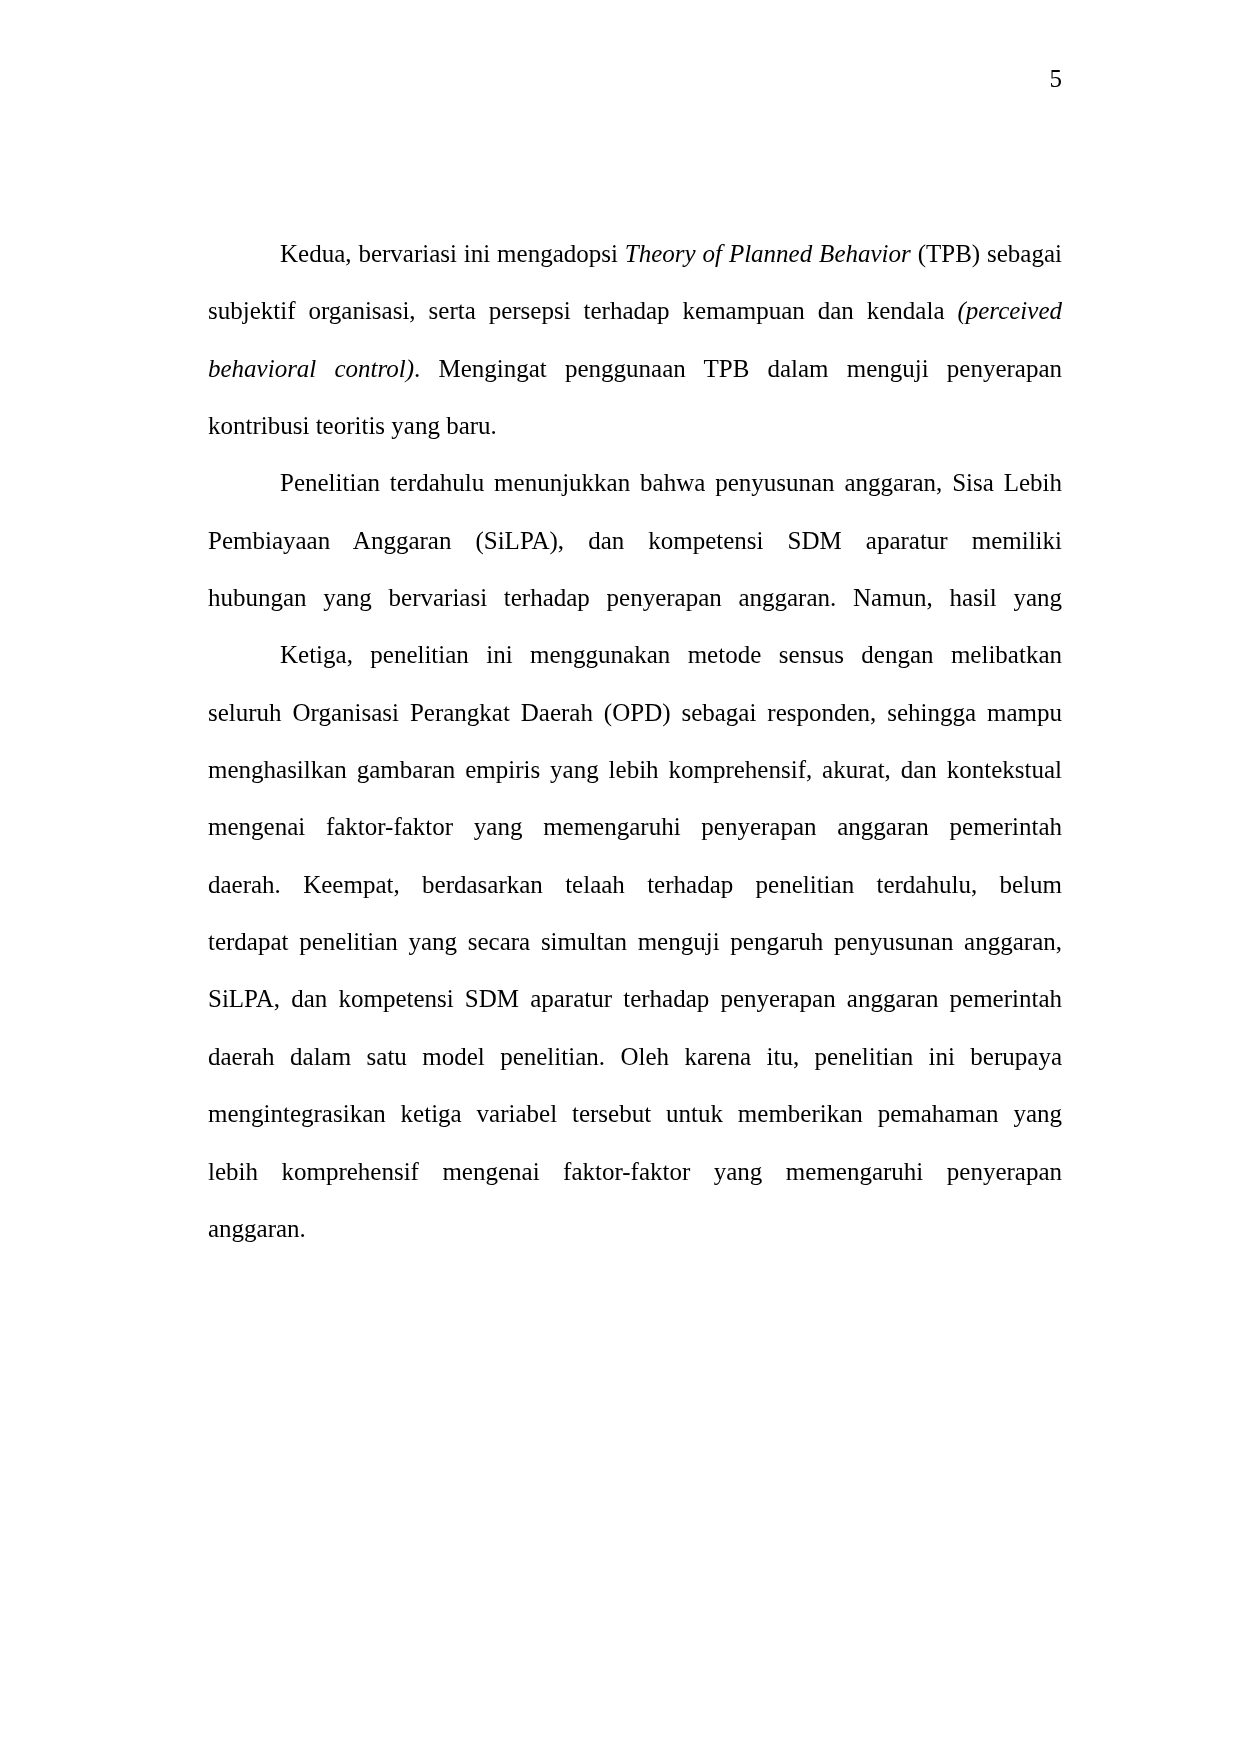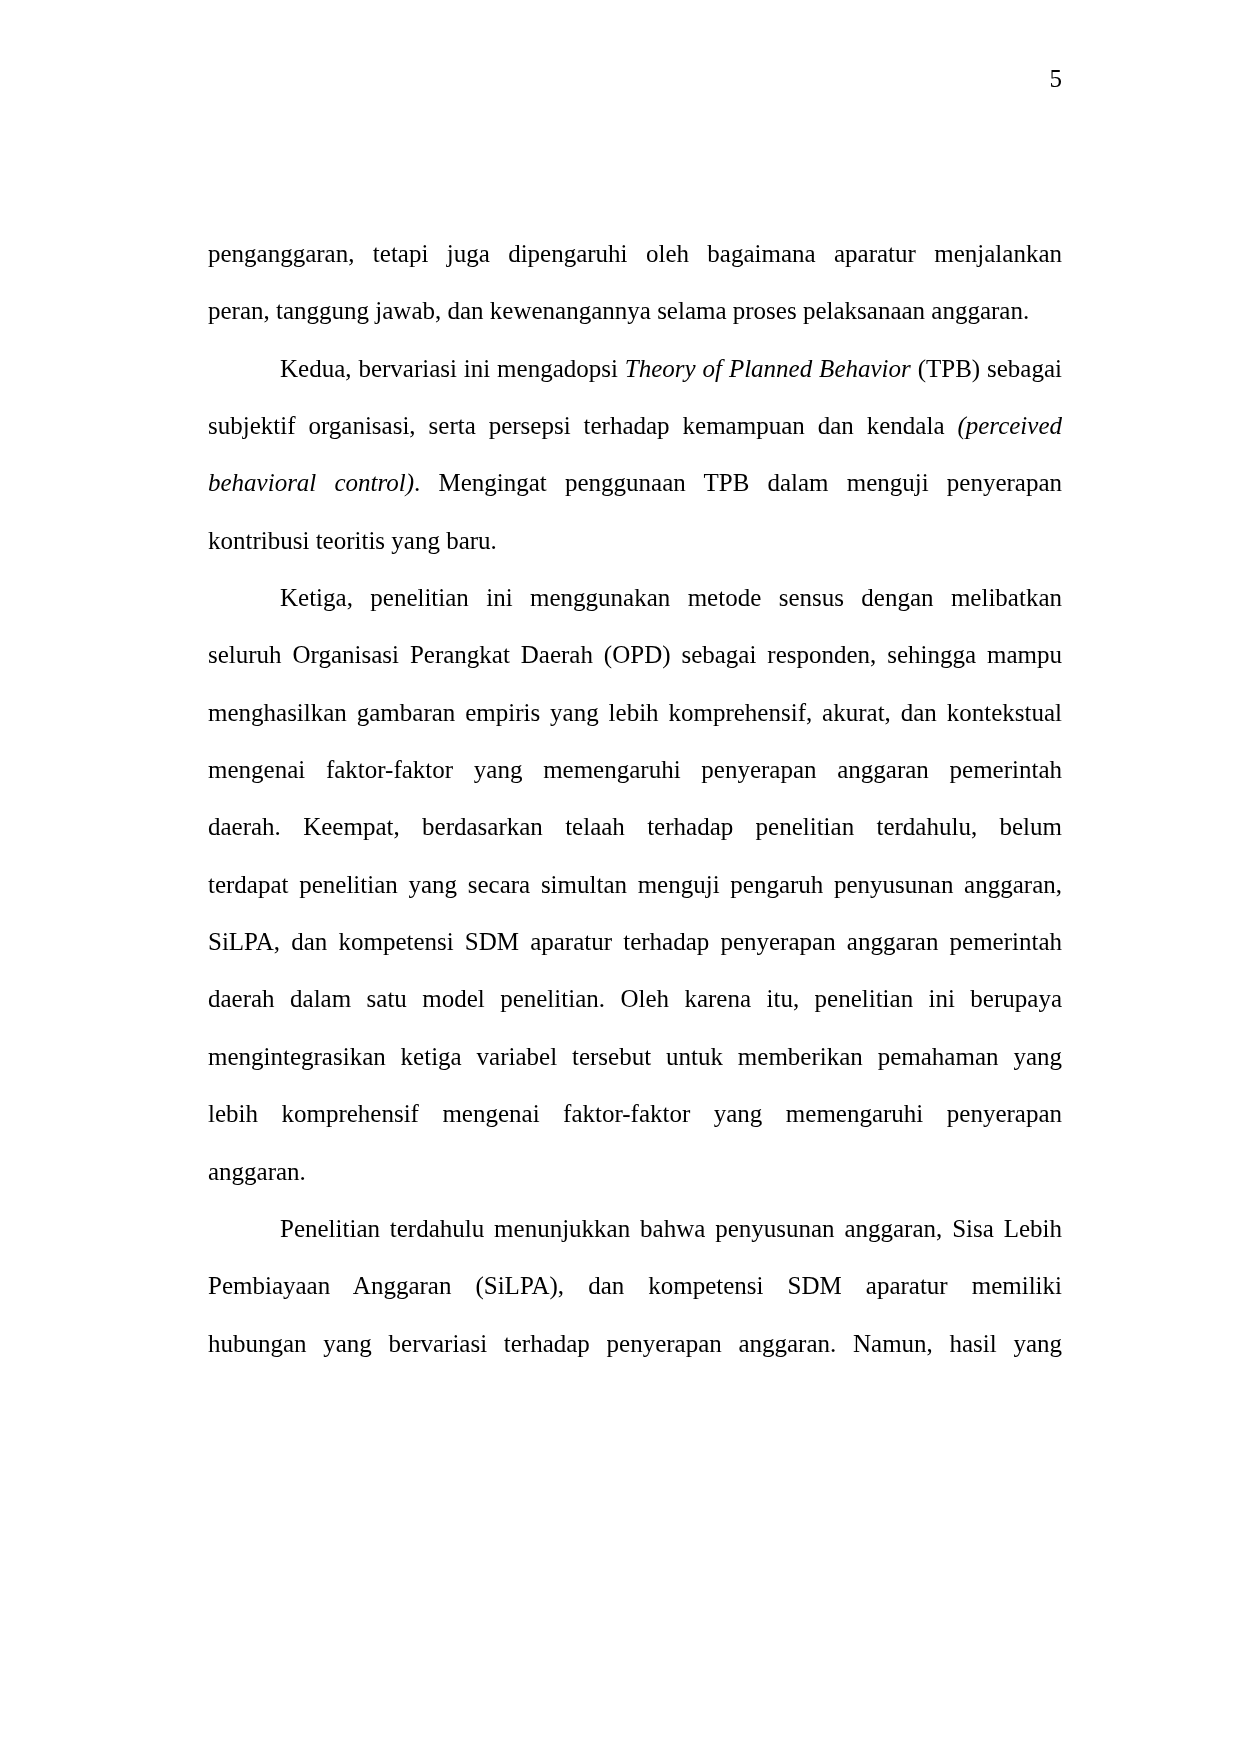--- a/index.html
+++ b/index.html
@@ -51,41 +51,37 @@
   .rm { font-style: normal; }
 </style>
 </head>
 <body>
 
 <div class="page">
   <div class="page-number">5</div>
 
   <div class="text-block" id="text-block">
       <div class="paragraph">
-        <div class="line jl"><span class="rm">penganggaran, tetapi juga dipengaruhi oleh bagaimana aparatur menjalankan</span></div>
-        <div class="line"><span class="rm">peran, tanggung jawab, dan kewenangannya selama proses pelaksanaan anggaran.</span></div>
-      </div>
-      <div class="paragraph">
         <div class="line jl ind"><span class="rm">Kedua, bervariasi ini mengadopsi </span><span class="it">Theory of Planned Behavior</span><span class="rm"> (TPB) sebagai</span></div>
         <div class="line jl"><span class="rm">subjektif organisasi, serta persepsi terhadap kemampuan dan kendala </span><span class="it">(perceived</span></div>
         <div class="line jl"><span class="it">behavioral control)</span><span class="rm">. Mengingat penggunaan TPB dalam menguji penyerapan</span></div>
         <div class="line"><span class="rm">kontribusi teoritis yang baru.</span></div>
+      </div>
+      <div class="paragraph">
+        <div class="line jl ind"><span class="rm">Penelitian terdahulu menunjukkan bahwa penyusunan anggaran, Sisa Lebih</span></div>
+        <div class="line jl"><span class="rm">Pembiayaan Anggaran (SiLPA), dan kompetensi SDM aparatur memiliki</span></div>
+        <div class="line jl"><span class="rm">hubungan yang bervariasi terhadap penyerapan anggaran. Namun, hasil yang</span></div>
       </div>
       <div class="paragraph">
         <div class="line jl ind"><span class="rm">Ketiga, penelitian ini menggunakan metode sensus dengan melibatkan</span></div>
         <div class="line jl"><span class="rm">seluruh Organisasi Perangkat Daerah (OPD) sebagai responden, sehingga mampu</span></div>
         <div class="line jl"><span class="rm">menghasilkan gambaran empiris yang lebih komprehensif, akurat, dan kontekstual</span></div>
         <div class="line jl"><span class="rm">mengenai faktor-faktor yang memengaruhi penyerapan anggaran pemerintah</span></div>
         <div class="line jl"><span class="rm">daerah. Keempat, berdasarkan telaah terhadap penelitian terdahulu, belum</span></div>
         <div class="line jl"><span class="rm">terdapat penelitian yang secara simultan menguji pengaruh penyusunan anggaran,</span></div>
         <div class="line jl"><span class="rm">SiLPA, dan kompetensi SDM aparatur terhadap penyerapan anggaran pemerintah</span></div>
         <div class="line jl"><span class="rm">daerah dalam satu model penelitian. Oleh karena itu, penelitian ini berupaya</span></div>
         <div class="line jl"><span class="rm">mengintegrasikan ketiga variabel tersebut untuk memberikan pemahaman yang</span></div>
         <div class="line jl"><span class="rm">lebih komprehensif mengenai faktor-faktor yang memengaruhi penyerapan</span></div>
         <div class="line"><span class="rm">anggaran.</span></div>
       </div>
-      <div class="paragraph">
-        <div class="line jl ind"><span class="rm">Penelitian terdahulu menunjukkan bahwa penyusunan anggaran, Sisa Lebih</span></div>
-        <div class="line jl"><span class="rm">Pembiayaan Anggaran (SiLPA), dan kompetensi SDM aparatur memiliki</span></div>
-        <div class="line jl"><span class="rm">hubungan yang bervariasi terhadap penyerapan anggaran. Namun, hasil yang</span></div>
-      </div>
     </div>
 </div>
 
 </body></html>

